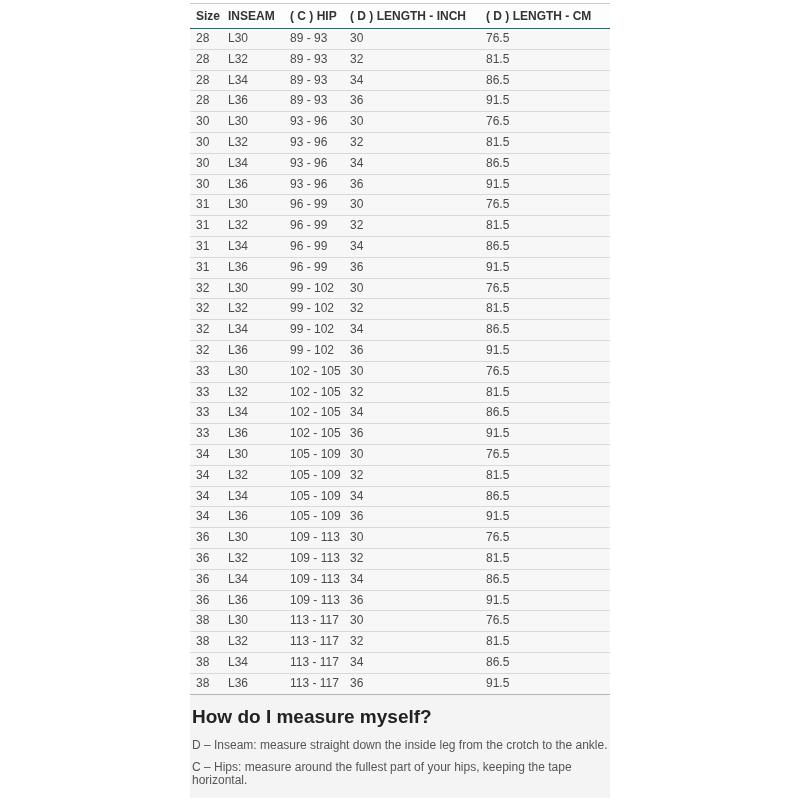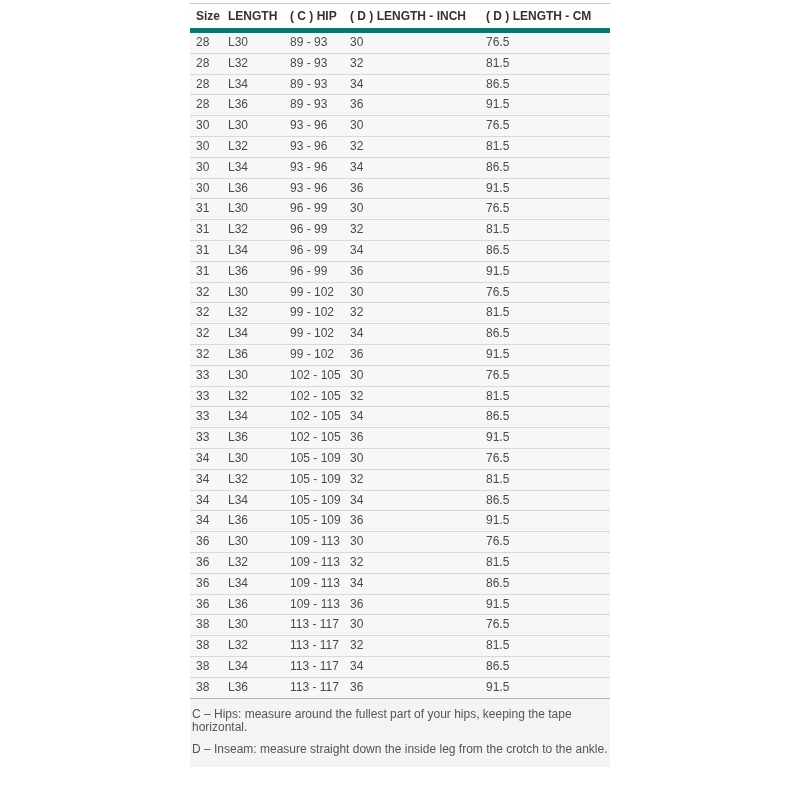--- a/index.html
+++ b/index.html
@@ -22,21 +22,21 @@
     table-layout: fixed;
   }
   table.size-chart th {
     text-align: left;
     font-size: 12px;
     font-weight: bold;
     color: #333333;
     background: #fdfdfd;
     padding: 5px 0 5px 6px;
     border-top: 1px solid #c9c9c9;
-    border-bottom: 5px solid #0f766e;
+    border-bottom: 1px solid #0f766e;
     height: 12px;
     white-space: nowrap;
     overflow: hidden;
   }
   table.size-chart td {
     font-size: 12px;
     color: #4a4a4a;
     background: #f7f7f7;
     border-top: 1px solid #fbfbfb;
     border-bottom: 1px solid #d9d9d9;
@@ -77,21 +77,21 @@
     <colgroup id="size-chart-cols">
         <col style="width: 32px;">
         <col style="width: 62px;">
         <col style="width: 60px;">
         <col style="width: 136px;">
         <col style="width: 130px;">
       </colgroup>
     <thead>
       <tr id="header-row">
           <th>Size</th>
-          <th>LENGTH</th>
+          <th>INSEAM</th>
           <th>( C ) HIP</th>
           <th>( D ) LENGTH - INCH</th>
           <th>( D ) LENGTH - CM</th>
         </tr>
     </thead>
     <tbody id="table-body">
         <tr>
           <td>28</td>
           <td>L30</td>
           <td>89 - 93</td>
@@ -312,17 +312,18 @@
           <td>38</td>
           <td>L36</td>
           <td>113 - 117</td>
           <td>36</td>
           <td>91.5</td>
         </tr>
       </tbody>
   </table>
 
   <div class="measure">
+    <h2>How do I measure myself?</h2>
+    <p>D – Inseam: measure straight down the inside leg from the crotch to the ankle.</p>
     <p>C – Hips: measure around the fullest part of your hips, keeping the tape horizontal.</p>
-    <p>D – Inseam: measure straight down the inside leg from the crotch to the ankle.</p>
   </div>
 
 </div>
 
 </body></html>

